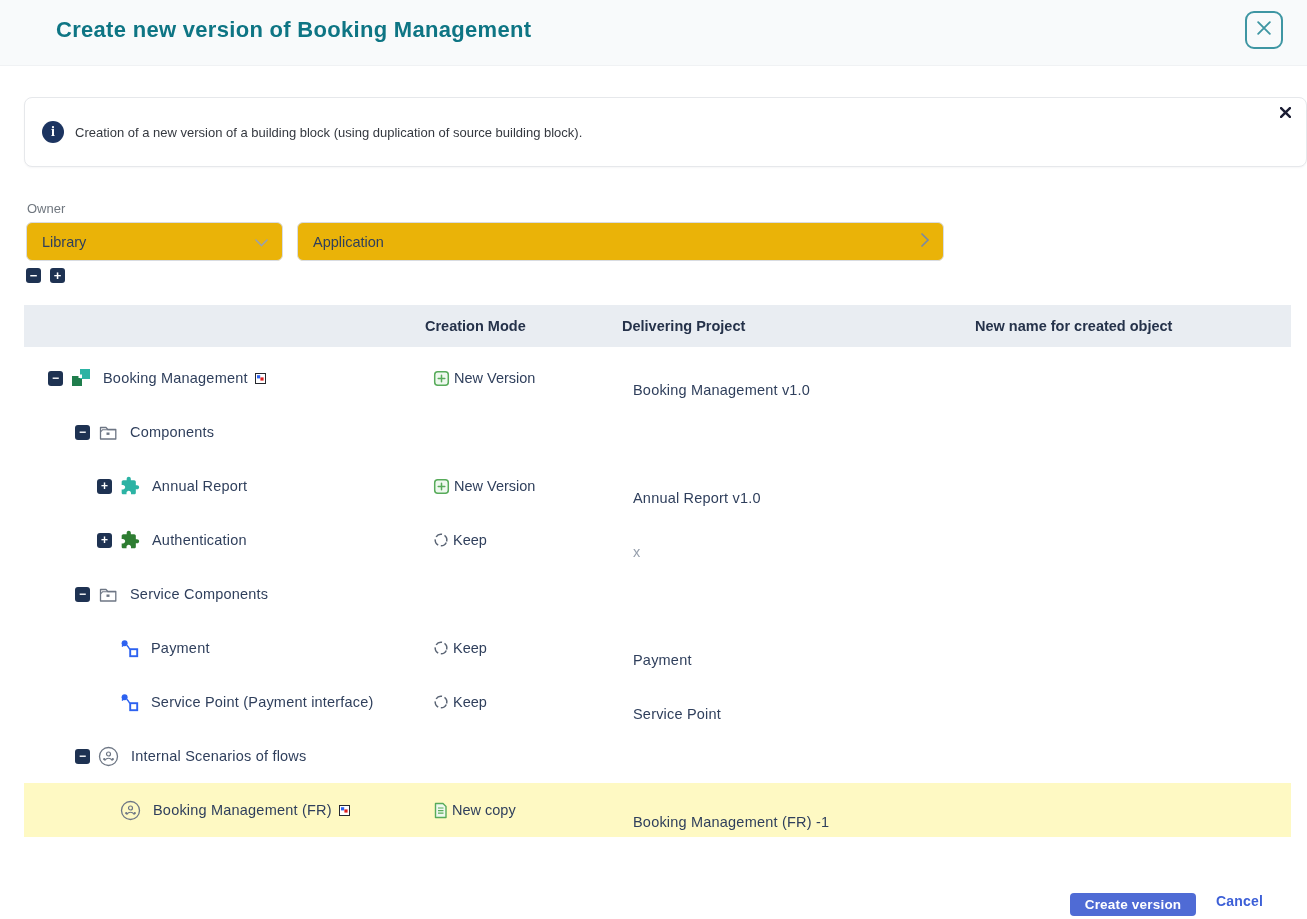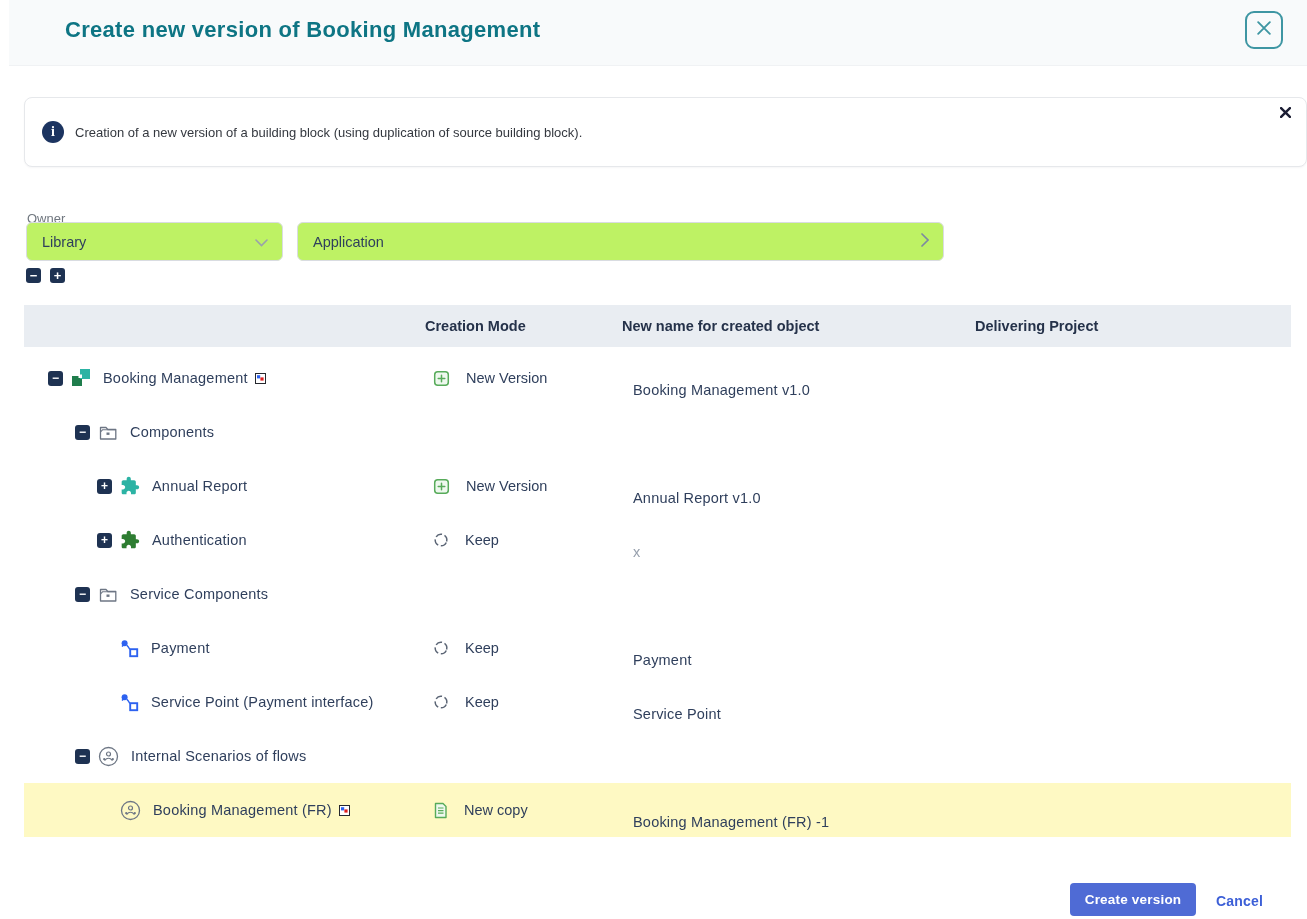--- a/index.html
+++ b/index.html
@@ -7,21 +7,20 @@
   body {
     font-family: "Liberation Sans", sans-serif;
     background:#ffffff; color:#2f3f5c; position:relative; overflow:hidden;
   }
   
   .dlg-header {
     position:absolute; top:0; left:0; right:0; height:66px;
     background:#f8fafb; border-bottom:1px solid #f0f2f4;
     display:flex; align-items:center; justify-content:space-between;
     padding:0 24px 6px 56px;
-    margin-left:9px;
   }
   .dlg-title { font-size:22px; font-weight:800; color:#0e7584; letter-spacing:.3px; }
   .close-btn {
     width:38px; height:38px; border:2px solid #3e96a3; border-radius:9px;
     background:transparent; display:flex; align-items:center; justify-content:center;
     cursor:pointer;
   }
   
   .banner {
     position:absolute; left:24px; right:0; top:97px; height:70px;
@@ -30,23 +29,23 @@
     display:flex; align-items:center; padding:0 44px 0 17px;
   }
   .info-icon {
     width:22px; height:22px; border-radius:50%; background:#1c3460; color:#fff;
     font-weight:800; font-size:14px; display:flex; align-items:center; justify-content:center;
     flex:0 0 22px; margin-right:11px; font-family:"Liberation Serif", serif;
   }
   .banner-text { font-size:13px; color:#34383f; }
   .banner-close { position:absolute; right:15px; top:9px; cursor:pointer; line-height:0; }
   
-  .owner-label { position:absolute; left:27px; top:211px; font-size:13px; color:#70777f; }
+  .owner-label { position:absolute; left:27px; top:201px; font-size:13px; color:#70777f; }
   .field {
-    position:absolute; top:222px; height:39px; background:#bef264;
+    position:absolute; top:222px; height:39px; background:#eab308;
     border:1px solid #d9dce1; border-radius:6px;
     display:flex; align-items:center; justify-content:space-between;
     padding:0 14px 0 15px; font-size:14.5px; color:#2f3f5c; cursor:pointer;
   }
   .field-owner { left:26px; width:257px; }
   .field-target { left:297px; width:647px; }
   
   .tree-toolbar { position:absolute; left:26px; top:268px; display:flex; gap:9px; }
   .mini-btn {
     width:15px; height:15px; background:#1e3252; border-radius:3px; color:#fff;
@@ -69,26 +68,26 @@
   .cell-tree { display:flex; align-items:center; }
   .expander {
     width:15px; height:15px; background:#1e3252; border-radius:3px; color:#fff;
     font-size:12px; font-weight:700; display:flex; align-items:center; justify-content:center;
     cursor:pointer; flex:0 0 15px; border:none; padding-bottom:1px;
   }
   .expander-spacer { width:15px; flex:0 0 15px; }
   .node-icon { margin-left:8px; flex:0 0 auto; display:flex; line-height:0; }
   .node-label { margin-left:12px; font-size:14.5px; font-weight:500; color:#2f3f5c; letter-spacing:.2px; white-space:nowrap;text-align:right; }
   .badge { margin-left:7px; line-height:0; }
-  .cell-mode { display:flex; align-items:center; gap:16px; padding-left:8px; font-size:14.5px; font-weight:500; color:#2f3f5c; }
+  .cell-mode { display:flex; align-items:center; gap:4px; padding-left:8px; font-size:14.5px; font-weight:500; color:#2f3f5c; }
   .cell-name { padding-left:11px; font-size:14.5px; font-weight:500; color:#2f3f5c; letter-spacing:.2px;margin-top:24px; }
   .cell-name.muted { color:#97a0ad; }
   
   .create-btn {
-    position:absolute; right:111px; bottom:3px; width:126px; height:33px;
+    position:absolute; right:111px; bottom:3px; width:126px; height:23px;
     background:#4f6bd5; color:#fff; border:none; border-radius:4px;
     font-size:13.5px; font-weight:700; cursor:pointer; font-family:inherit; letter-spacing:.2px;
   }
   .cancel-link {
     position:absolute; right:44px; bottom:10px; color:#3c5fd7;
     font-size:14px; font-weight:600; cursor:pointer; letter-spacing:.2px;margin-top:42px;
   }
 </style>
 </head>
 <body>
@@ -134,22 +133,22 @@
 
 <div class="tree-toolbar">
   <button class="mini-btn">−</button>
   <button class="mini-btn">+</button>
 </div>
 
 <div class="bb-table">
   <div class="thead">
     <div></div>
     <div>Creation Mode</div>
+    <div>Delivering Project</div>
     <div>New name for created object</div>
-    <div>Delivering Project</div>
   </div>
   <div class="rows" id="rows">
       <div class="row">
         <div class="cell-tree" style="padding-left: 24px;">
           <button class="expander">−</button>
           <span class="node-icon">
             <svg width="20" height="20" viewBox="0 0 20 20">
       <rect x="1" y="8" width="10" height="10" fill="#1f7d4c"></rect>
       <rect x="9" y="1" width="10" height="10" fill="#2cb3a4"></rect>
       <rect x="7.5" y="6.5" width="3.5" height="3.5" fill="#ffffff"></rect>

